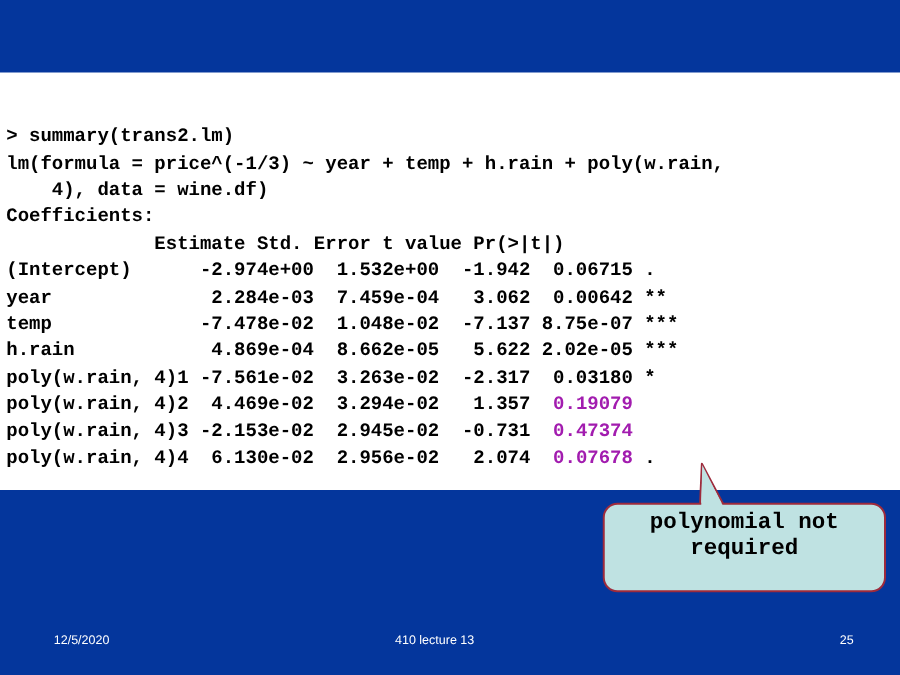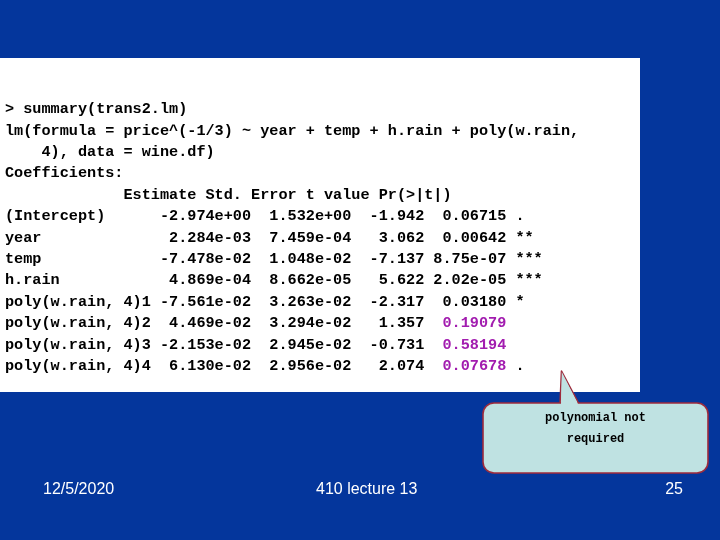--- a/index.html
+++ b/index.html
@@ -15,21 +15,21 @@
     width: 720px;
     height: 540px;
     overflow: hidden;
     background: #04369C;
   }
   
   #console-panel {
     position: absolute;
     left: 0;
     top: 58px;
-    width: 640px;
+    width: 720px;
     height: 334px;
     background: #ffffff;
   }
   #console-text {
     position: absolute;
     left: 5px;
     top: 26px;
     width: 712px;
     font-family: "Liberation Mono", "DejaVu Sans Mono", monospace;
     font-weight: bold;
@@ -56,34 +56,34 @@
     top: 0;
   }
   #callout-text {
     position: absolute;
     left: 10px;
     top: 40px;
     width: 209px;
     text-align: center;
     font-family: "Liberation Mono", "DejaVu Sans Mono", monospace;
     font-weight: bold;
-    font-size: 12px;
+    font-size: 18px;
     line-height: 21px;
     color: #000000;
     white-space: pre-line;
   }
   
   #footer {
     position: absolute;
     left: 0;
-    top: 476px;
+    top: 503px;
     width: 720px;
     height: 26px;
     color: #ffffff;
-    font-size: 16px;
+    font-size: 10px;
   }
   #footer-date {
     position: absolute;
     left: 43px;
     top: 4px;
   }
   #footer-center {
     position: absolute;
     left: 316px;
     top: 4px;
@@ -104,21 +104,21 @@
 lm(formula = price^(-1/3) ~ year + temp + h.rain + poly(w.rain,
     4), data = wine.df)
 Coefficients:
              Estimate Std. Error t value Pr(&gt;|t|)
 (Intercept)      -2.974e+00  1.532e+00  -1.942  0.06715 .
 year              2.284e-03  7.459e-04   3.062  0.00642 **
 temp             -7.478e-02  1.048e-02  -7.137 8.75e-07 ***
 h.rain            4.869e-04  8.662e-05   5.622 2.02e-05 ***
 poly(w.rain, 4)1 -7.561e-02  3.263e-02  -2.317  0.03180 *
 poly(w.rain, 4)2  4.469e-02  3.294e-02   1.357<span class="hl">  0.19079</span>
-poly(w.rain, 4)3 -2.153e-02  2.945e-02  -0.731<span class="hl">  0.58194</span>
+poly(w.rain, 4)3 -2.153e-02  2.945e-02  -0.731<span class="hl">  0.47374</span>
 poly(w.rain, 4)4  6.130e-02  2.956e-02   2.074<span class="hl">  0.07678</span> .</pre>
   </div>
 
   <div id="callout">
     <svg width="229" height="108" viewBox="0 0 229 108">
       <path d="M 79 36 L 80.5 3 L 98 36 Z" fill="#BFE2E2" stroke="#9E2B3C" stroke-width="1.6" stroke-linejoin="round"></path>
       <rect x="2" y="35" width="225" height="70" rx="11" ry="11" fill="#BFE2E2" stroke="#9E2B3C" stroke-width="1.6"></rect>
       <path d="M 80 36 L 80.8 4 L 97 36 Z" fill="#BFE2E2" stroke="none"></path>
     </svg>
     <div id="callout-text">polynomial not

